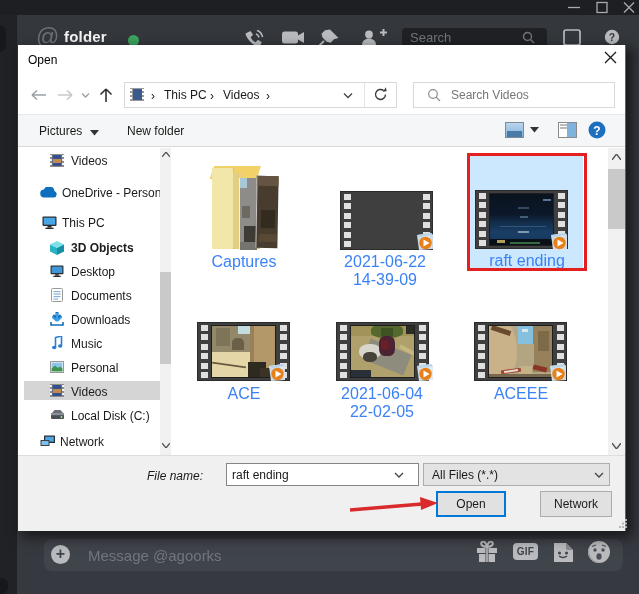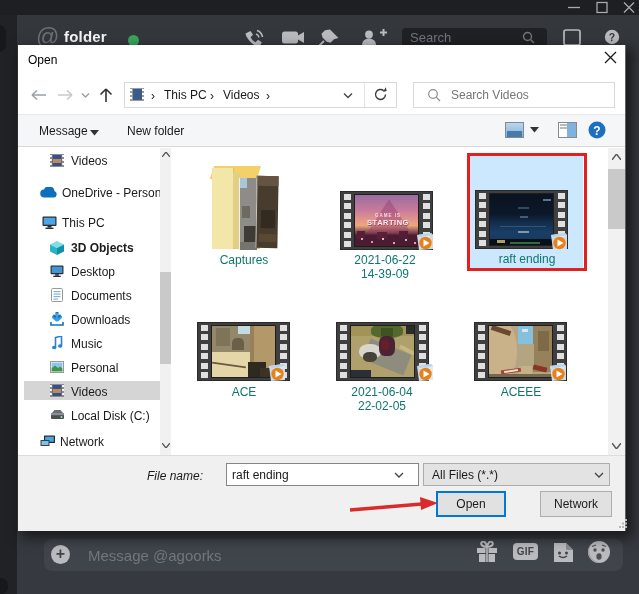--- a/index.html
+++ b/index.html
@@ -44,21 +44,21 @@
 
   
   .dfooter { left:0; top:410px; width:607px; height:76px; background:#f0f0f0; border-top:1px solid #ddd; }
   .fnlabel { font-size:12px; color:#1a1a1a; }
   .fninput { left:208px; top:418px; width:193px; height:23px; border:1px solid #858585; background:#fff; font-size:12px; padding:4px 0 0 5px; }
   .filter { left:405px; top:418px; width:187px; height:23px; border:1px solid #adadad; background:#e3e3e3; font-size:12px; padding:4px 0 0 8px; }
   .btn { position:absolute; font-size:12px; text-align:center; background:#e1e1e1; border:1px solid #adadad; padding-top:5px; }
   .btnopen { left:418px; top:446px; width:70px; height:26px; background:#e1e1e1; border:2px solid #0078d7; }
 
   
-  .tlabel { position:absolute; font-size:12px; color:#0f766e; text-align:center; }
+  .tlabel { position:absolute; font-size:16px; color:#3b82f6; text-align:center; }
 
   
   .film { position:absolute; width:93px; height:59px; background:#3f3f3f; border:1px solid #2b2b2b; }
   .holes { position:absolute; top:2px; width:12px; height:53px; display:flex; flex-direction:column; justify-content:space-between; }
   .hole { width:7px; height:6px; background:#e0e0e0; margin-left:2.5px; }
   .shot { position:absolute; left:13px; top:2px; width:65px; height:53px; border:1px solid #1e1e1e; overflow:hidden; }
   .playcube { position:absolute; width:20px; height:20px; }
 </style>
 </head>
 <body>
@@ -177,21 +177,21 @@
       <path d="M12.8,0.2 l0.9,3.8 -3.8,0.9z" fill="#3a3a3a" stroke="none"></path>
     </svg>
     <div class="abs searchbox"></div>
     <svg class="abs" style="left:409px; top:43px;" width="14" height="14" viewBox="0 0 14 14" fill="none" stroke="#8a8d90" stroke-width="1.2">
       <circle cx="6" cy="6" r="4.3"></circle>
         <path d="M9.2,9.2 L13,13"></path>
     </svg>
     <div class="abs" style="left:433px; top:43px; color:#747678; font-size:12px;">Search Videos</div>
 
     <div class="abs toolband"></div>
-    <div class="abs" style="left:21px; top:79px; font-size:12px;">Message</div>
+    <div class="abs" style="left:21px; top:79px; font-size:12px;">Pictures</div>
     <svg class="abs" style="left:72px; top:85px;" width="9" height="6" viewBox="0 0 9 6">
         <path d="M0,0 h9 l-4.5,5.5z" fill="#333"></path>
       </svg>
     <div class="abs" style="left:109px; top:79px; font-size:12px;">New folder</div>
 
     <div class="abs" style="left:487px; top:77px; width:19px; height:16px; border:1px solid #7d8a99; background:linear-gradient(#bcd5ec,#7fb2dd);">
       <div style="position:absolute; left:1px; top:8px; width:15px; height:6px; background:#4a7ba6;"></div>
     </div>
     <svg class="abs" style="left:512px; top:82px;" width="9" height="6" viewBox="0 0 9 6">
         <path d="M0,0 h9 l-4.5,5.5z" fill="#333"></path>
@@ -348,35 +348,20 @@
           <div class="hole"></div>
         </div>
       <div class="holes" style="right:0;">
           <div class="hole"></div>
           <div class="hole"></div>
           <div class="hole"></div>
           <div class="hole"></div>
           <div class="hole"></div>
           <div class="hole"></div>
         </div>
-      <div class="shot" style="background:linear-gradient(180deg,#9a6da0 0%,#c77b9a 30%,#e89a88 52%,#e8a87a 60%,#5a2440 78%,#401830 100%);">
-        <div style="position:absolute; left:12px; top:4px; width:0; height:0; border-left:22px solid transparent; border-right:22px solid transparent; border-bottom:34px solid rgba(150,60,110,0.45);"></div>
-        <div style="position:absolute; left:14px; top:18px; width:38px; height:4px; color:#f8dce8; font-size:4.5px; font-weight:bold; text-align:center; letter-spacing:1px;">GAME IS</div>
-        <div style="position:absolute; left:4px; top:23px; width:58px; height:8px; color:#ffeef4; font-size:7.5px; font-weight:bold; text-align:center; letter-spacing:0.5px; text-shadow:0.5px 0.5px #a04060;">STARTING</div>
-        <div style="position:absolute; left:0px; top:40px; width:67px; height:13px; background:#4a1c32;"></div>
-        <div style="position:absolute; left:2px; top:36px; width:8px; height:8px; background:#551f38;"></div>
-        <div style="position:absolute; left:22px; top:37px; width:10px; height:7px; background:#5a2038;"></div>
-        <div style="position:absolute; left:44px; top:36px; width:9px; height:8px; background:#521e36;"></div>
-        <div style="position:absolute; left:6px; top:43px; width:2px; height:2px; background:#f0a0c0;"></div>
-        <div style="position:absolute; left:16px; top:46px; width:2px; height:2px; background:#e890b0;"></div>
-        <div style="position:absolute; left:27px; top:43px; width:2px; height:2px; background:#f0b0c0;"></div>
-        <div style="position:absolute; left:38px; top:47px; width:2px; height:2px; background:#e8a0b8;"></div>
-        <div style="position:absolute; left:50px; top:44px; width:2px; height:2px; background:#f0a8c0;"></div>
-        <div style="position:absolute; left:59px; top:47px; width:2px; height:2px; background:#e898b0;"></div>
-      </div>
     </div>
     <svg class="abs playcube" style="left:397px; top:186px;" viewBox="0 0 20 20">
       <path d="M2,4 L16,2 L18,4 V18 L4,19 Z" fill="#dce8f2" opacity="0.92"></path>
       <path d="M2,4 L16,2 L18,4 L5,6 Z" fill="#b8d4e8"></path>
       <circle cx="10.5" cy="12" r="6.2" fill="#e8801a"></circle>
       <path d="M8.5,8.5 L14.5,12 L8.5,15.5 Z" fill="#fff"></path>
     </svg>
     <div class="abs tlabel" style="left:315px; top:208px; width:104px;">2021-06-22<br>14-39-09</div>
 
     <div class="abs film" style="left:457px; top:145px;">

